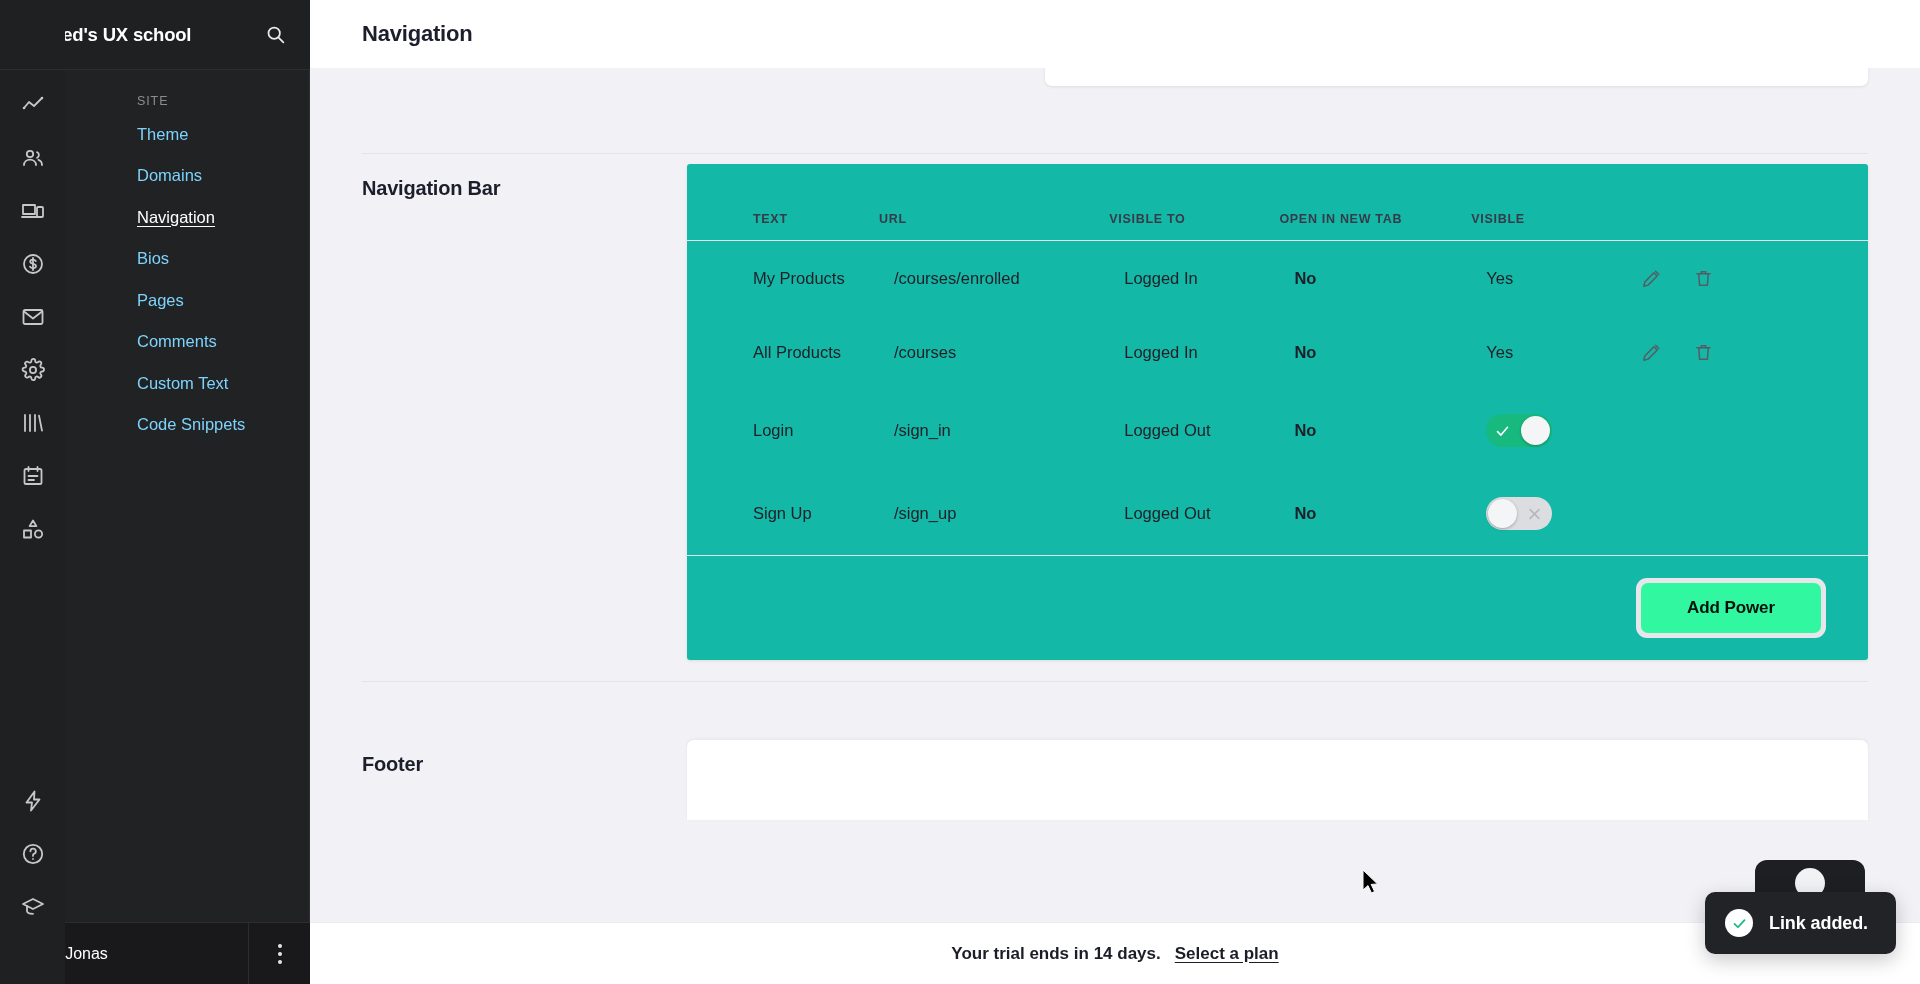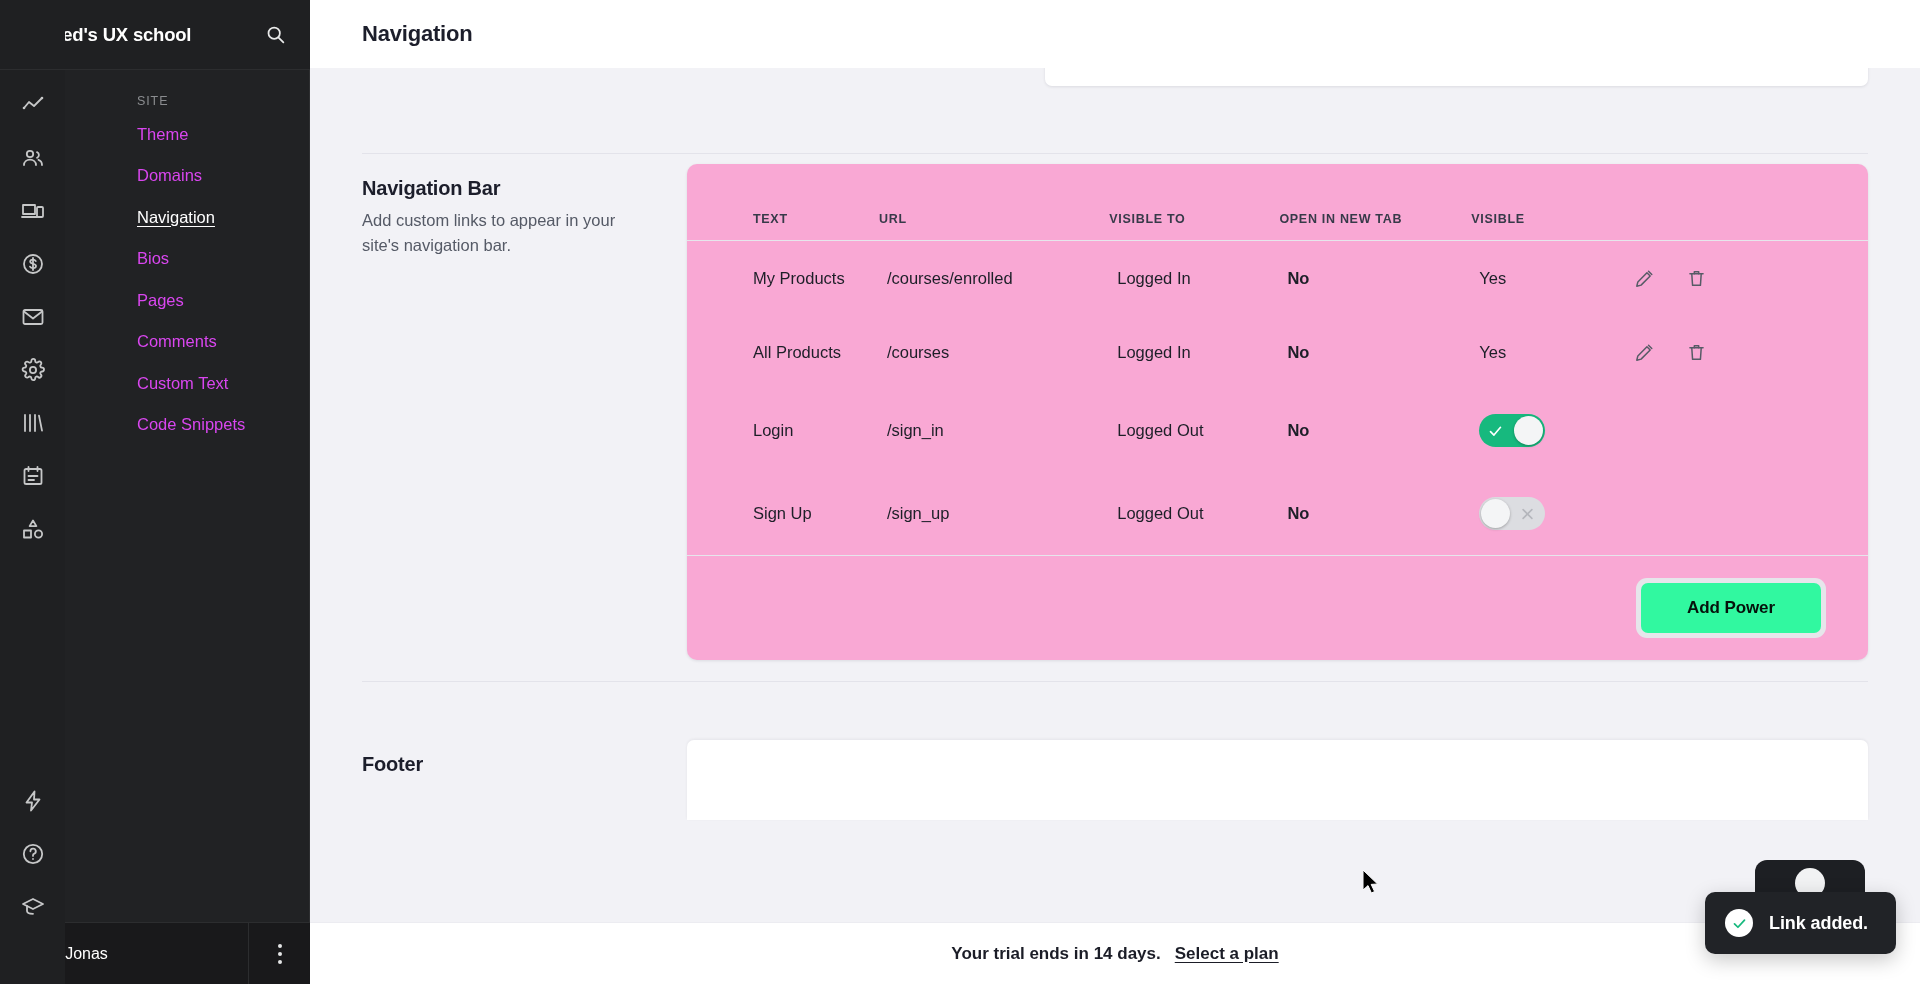--- a/index.html
+++ b/index.html
@@ -34,21 +34,21 @@
     padding: 0 22px 0 18px; background: #1f2022; border-bottom: 1px solid #2c2d2f;
     position: absolute; left: -65px; top: 0; width: 310px; z-index: 6;
   }
   .brand-title { color: #fff; font-size: 18.5px; font-weight: 700; letter-spacing: -.2px; }
   .brand-search { width: 26px; height: 26px; display: flex; align-items: center; justify-content: center; cursor: pointer; }
   .brand-search svg { width: 21px; height: 21px; stroke: #e9eaea; fill: none; stroke-width: 2; stroke-linecap: round; }
 
   .side-body { padding-top: 70px; }
   .side-head { color: #8b8d90; font-size: 12.5px; font-weight: 400; letter-spacing: .9px; padding: 24px 0 6px 72px; }
   .side-item {
-    color: #d946ef; font-size: 16.5px; padding: 10px 0 10px 72px; cursor: pointer;
+    color: #7dd3fc; font-size: 16.5px; padding: 10px 0 10px 72px; cursor: pointer;
     line-height: 1.3;
   }
   .side-item.active { color: #ffffff; text-decoration: underline; text-underline-offset: 3px; }
 
   .user-bar {
     position: absolute; left: -65px; bottom: 0; width: 310px; height: 62px;
     background: #19191b; display: flex; align-items: center; justify-content: space-between;
     padding: 0 0 0 18px; border-top: 1px solid #2c2d2f; z-index: 7;
   }
   .user-name { color: #fff; font-size: 16px; font-weight: 500; }
@@ -72,31 +72,31 @@
     background: #fff; border-radius: 7px; box-shadow: 0 1px 3px rgba(16,20,40,.10);
   }
   .divider { position: absolute; left: 52px; right: 52px; height: 1px; background: #e3e3ea; }
 
   .section { position: absolute; left: 0; right: 0; display: flex; padding: 0 52px; }
   .sec-left { width: 325px; flex: 0 0 325px; padding-right: 40px; padding-top: 13px; }
   .sec-title { font-size: 20px; font-weight: 700; color: #1c1e2b; letter-spacing: -.2px; }
   .sec-desc { font-size: 16.5px; color: #555a66; line-height: 1.52; margin-top: 8px; }
 
   .card {
-    flex: 1; background: #f9a8d4; border-radius: 10px; box-shadow: 0 1px 3px rgba(16,20,40,.10);
+    flex: 1; background: #14b8a6; border-radius: 3px; box-shadow: 0 1px 3px rgba(16,20,40,.10);
     padding: 0; min-width: 0;
   }
   table.nav-table { width: 100%; border-collapse: collapse; table-layout: fixed; }
   table.nav-table th {
     text-align: left; font-size: 12.5px; font-weight: 700; letter-spacing: .7px;
     color: #373a49; padding: 48px 0 14px 0; border-bottom: 1px solid #e6e6ec;
   }
   table.nav-table th:first-child { padding-left: 66px; }
   table.nav-table td {
-    font-size: 16.5px; color: #1d1f28; padding: 25px 8px; vertical-align: middle; height: 72px;
+    font-size: 16.5px; color: #1d1f28; padding: 25px 15px; vertical-align: middle; height: 72px;
   }
   table.nav-table td:first-child { padding-left: 66px; }
   .col-text { width: 150px; }
   .col-url { width: 180px; }
   .col-vis { width: 133px; }
   .col-tab { width: 150px; font-weight: bold; }
   .col-visible { width: 120px; }
   .col-act { width: 190px; }
 
   .acts { display: flex; gap: 28px; align-items: center; justify-content: flex-start; }
@@ -297,21 +297,20 @@
     </div>
 
     <div class="scroll">
 
       <div class="partial-card"></div>
       <div class="divider" style="top:85px;"></div>
 
       <div class="section" style="top:96px;">
         <div class="sec-left">
           <div class="sec-title">Navigation Bar</div>
-          <div class="sec-desc">Add custom links to appear in your site's navigation bar.</div>
         </div>
 
         <div class="card">
           <table class="nav-table">
             <thead>
               <tr>
                 <th class="col-text">TEXT</th>
                 <th class="col-url">URL</th>
                 <th class="col-vis">VISIBLE TO</th>
                 <th class="col-tab">OPEN IN NEW TAB</th>

